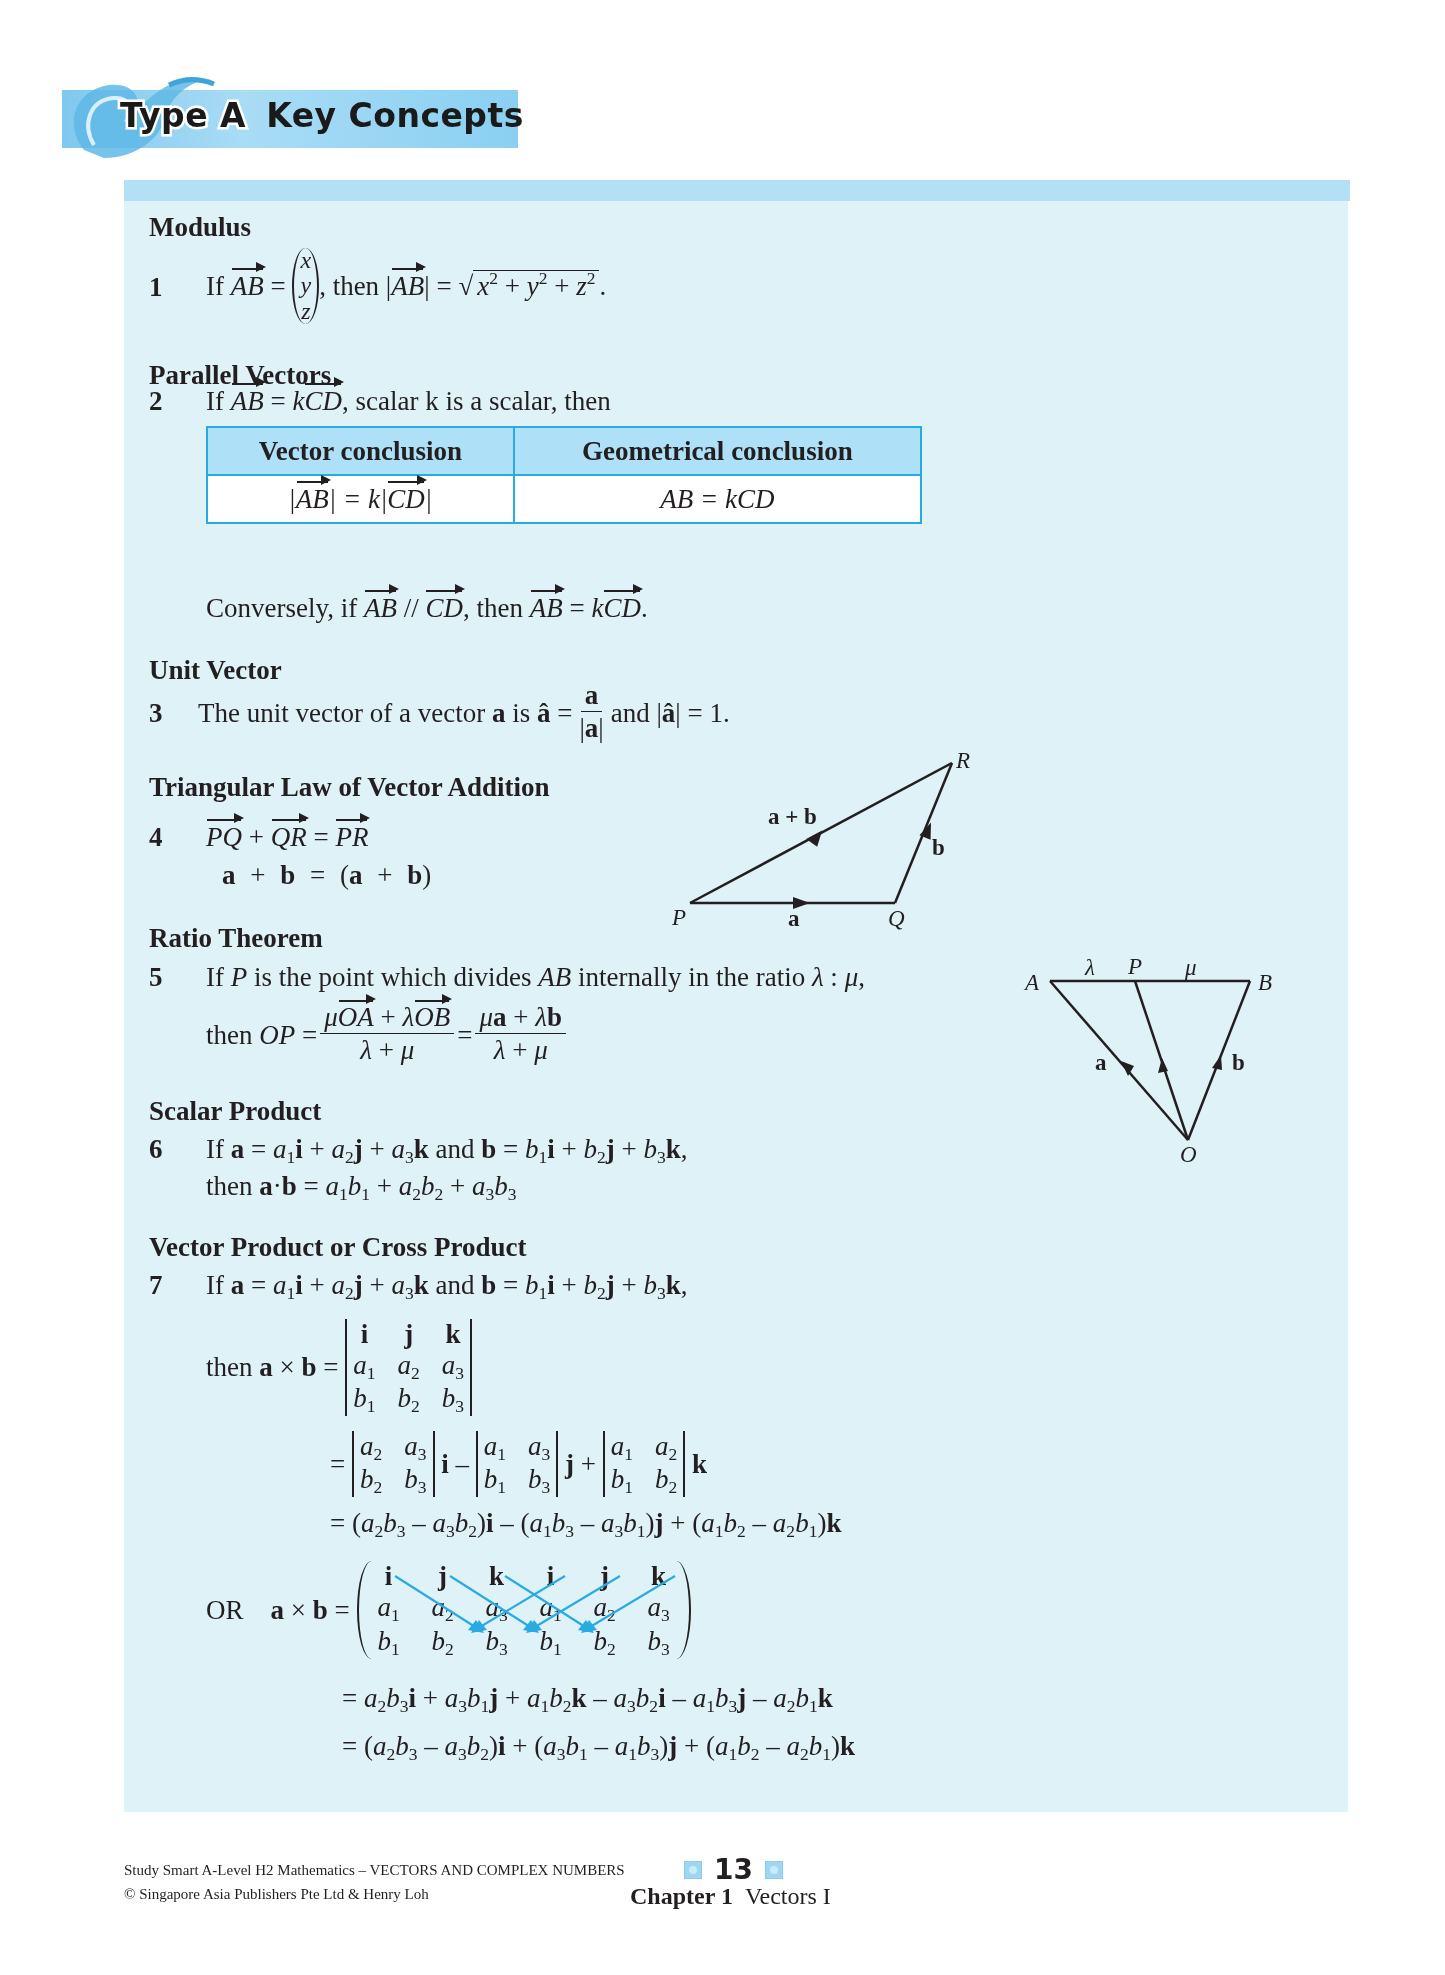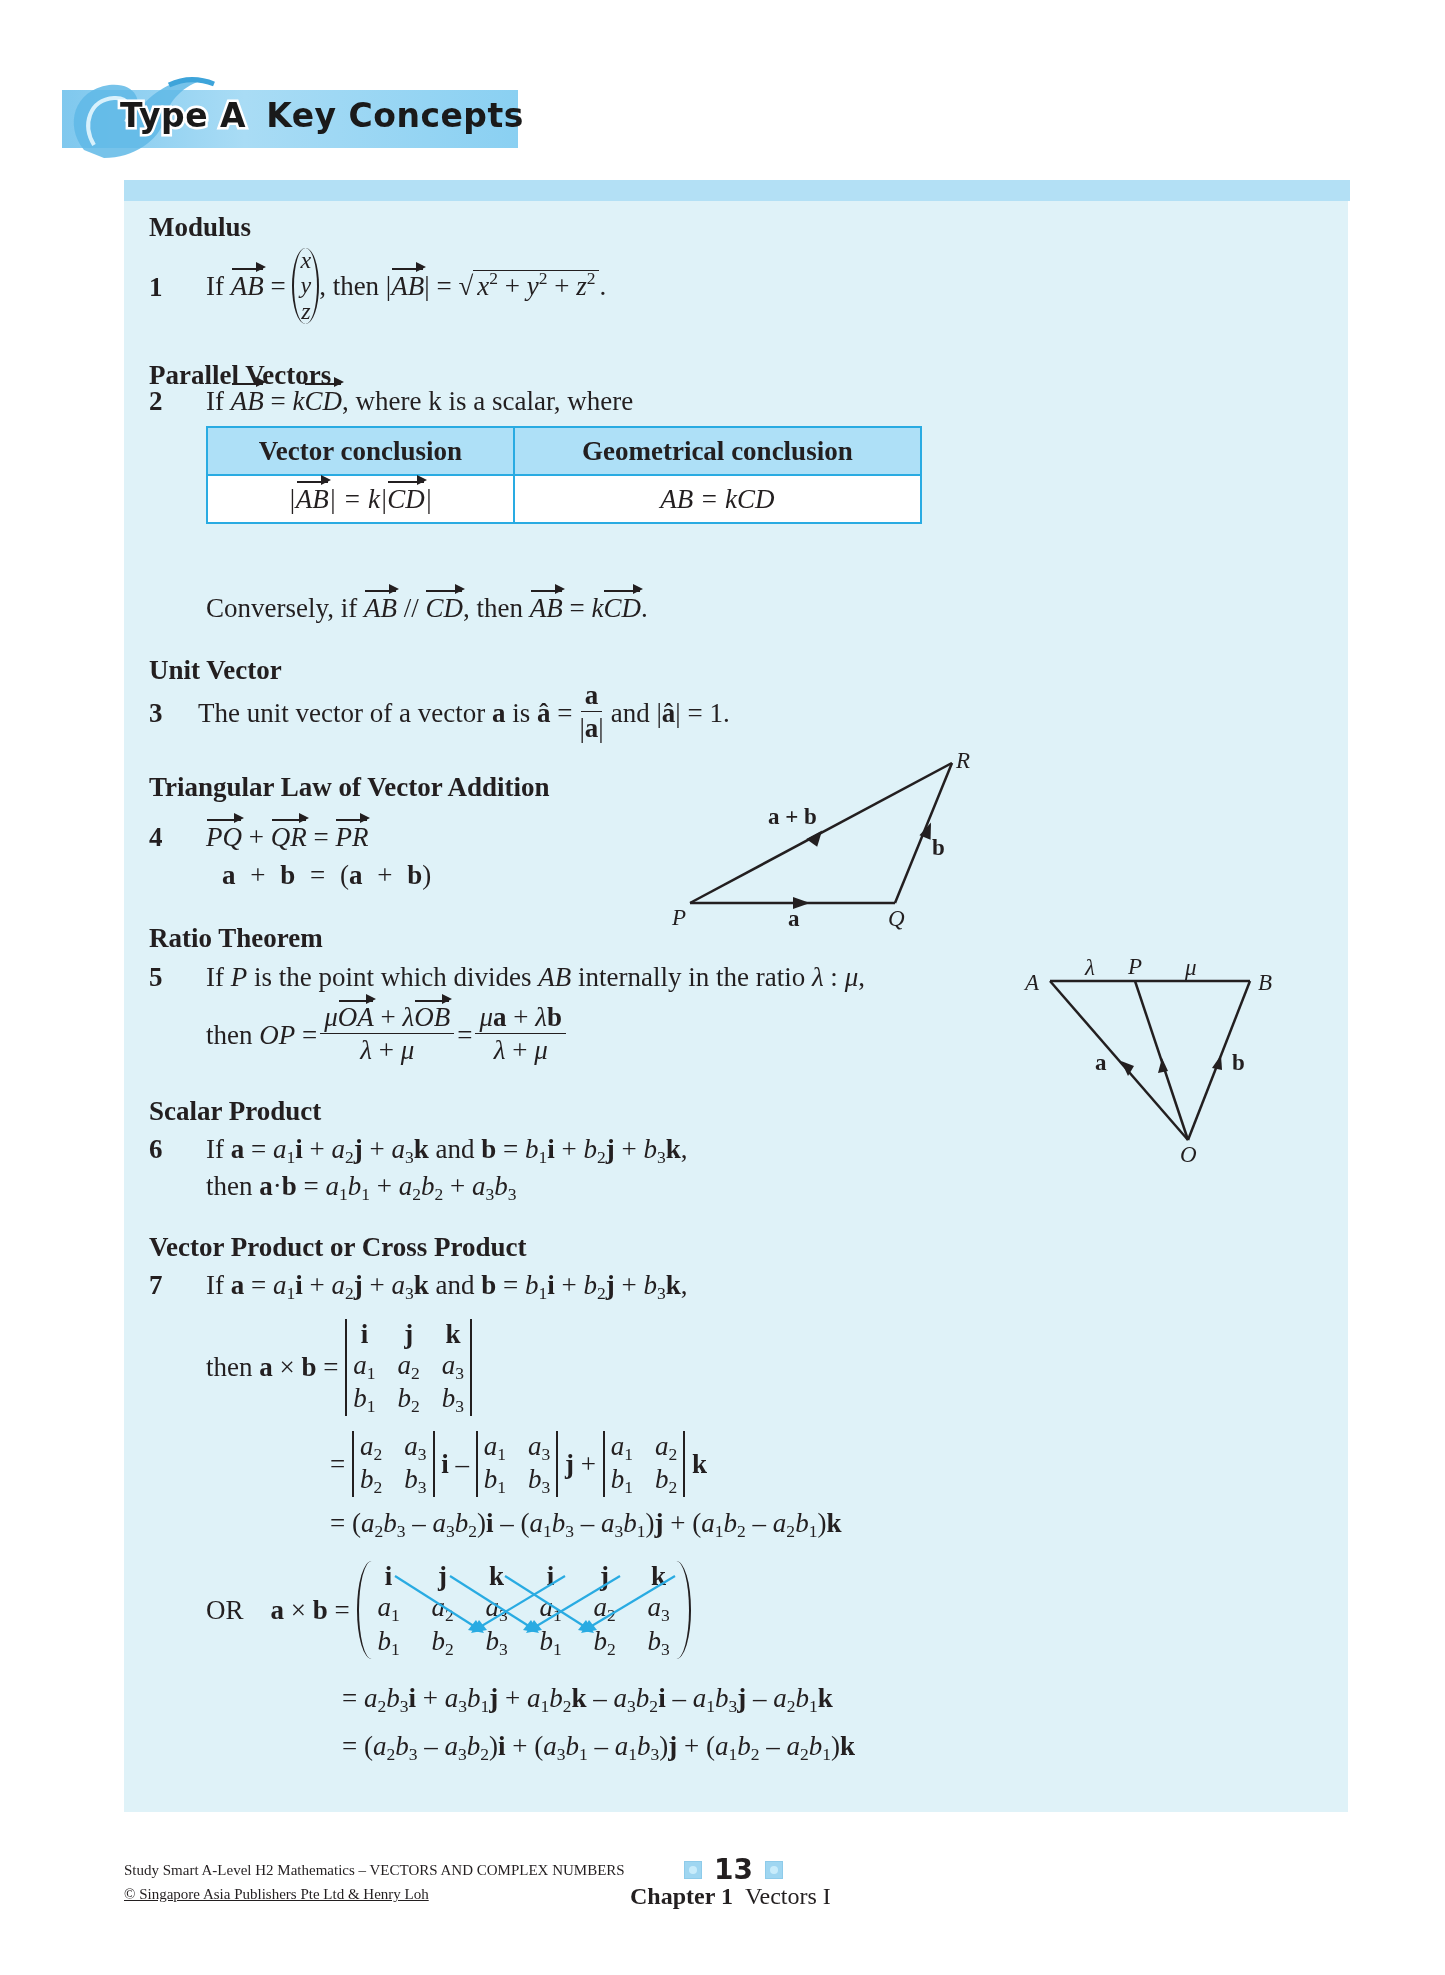--- a/index.html
+++ b/index.html
@@ -69,21 +69,21 @@
   <span class="paren" style="column-gap:0;padding:0 6px;font-size:24px;line-height:1.05;border-radius:14px/40px;">
     <i class="v">x</i>
     <i class="v">y</i>
     <i class="v">z</i>
   </span>, then |<i class="v ov">AB</i>| = √<span style="border-top:1.5px solid #231f20;padding:0 4px;"><i>x</i><sup>2</sup> + <i>y</i><sup>2</sup> + <i>z</i><sup>2</sup></span>.
 </div>
 
 <div class="abs h" style="left:149px;top:343px;margin-top:17px;">Parallel Vectors</div>
 <div class="abs num" style="left:149px;top:386px;">2</div>
 <div class="abs t" style="left:206px;top:386px;">
-  <span>If</span> <i class="ov">AB</i> = <i>k</i><i class="ov">CD</i><span>, where k is a scalar, where</span>
+  <span>If</span> <i class="ov">AB</i> = <i>k</i><i class="ov">CD</i><span>, scalar k is a scalar, then</span>
 </div>
 <table class="pv">
   <tbody>
       <tr>
     <th>Vector conclusion</th>
     <th>Geometrical conclusion</th>
   </tr>
   <tr>
     <td>|<i class="ov">AB</i>| = <i>k</i>|<i class="ov">CD</i>|</td>
     <td>AB = kCD</td>
@@ -261,21 +261,21 @@
   </g>
 </svg>
 <div class="abs t" style="left:342px;top:1683px;">
   = <i>a</i><sub>2</sub><i>b</i><sub>3</sub><b>i</b> + <i>a</i><sub>3</sub><i>b</i><sub>1</sub><b>j</b> + <i>a</i><sub>1</sub><i>b</i><sub>2</sub><b>k</b> – <i>a</i><sub>3</sub><i>b</i><sub>2</sub><b>i</b> – <i>a</i><sub>1</sub><i>b</i><sub>3</sub><b>j</b> – <i>a</i><sub>2</sub><i>b</i><sub>1</sub><b>k</b>
 </div>
 <div class="abs t" style="left:342px;top:1731px;">
   = (<i>a</i><sub>2</sub><i>b</i><sub>3</sub> – <i>a</i><sub>3</sub><i>b</i><sub>2</sub>)<b>i</b> + (<i>a</i><sub>3</sub><i>b</i><sub>1</sub> – <i>a</i><sub>1</sub><i>b</i><sub>3</sub>)<b>j</b> + (<i>a</i><sub>1</sub><i>b</i><sub>2</sub> – <i>a</i><sub>2</sub><i>b</i><sub>1</sub>)<b>k</b>
 </div>
 
 <div class="abs footer-s" style="left:124px;top:1862px;">Study Smart A-Level H2 Mathematics – VECTORS AND COMPLEX NUMBERS</div>
-<div class="abs footer-s" style="left:124px;top:1886px;text-decoration:underline;">© Singapore Asia Publishers Pte Ltd &amp; Henry Loh</div>
+<div class="abs footer-s" style="left:124px;top:1886px;">© Singapore Asia Publishers Pte Ltd &amp; Henry Loh</div>
 <div class="abs" style="left:684px;top:1853px;display:flex;align-items:center;gap:12px;">
   <span class="sq"></span>
   <span class="pg">13</span>
   <span class="sq"></span>
 </div>
 <div class="abs" style="left:630px;top:1883px;font-size:24px;white-space:nowrap;">
   <b>Chapter 1</b>&nbsp;&nbsp;<span>Vectors I</span>
 </div>
 
 </body></html>

